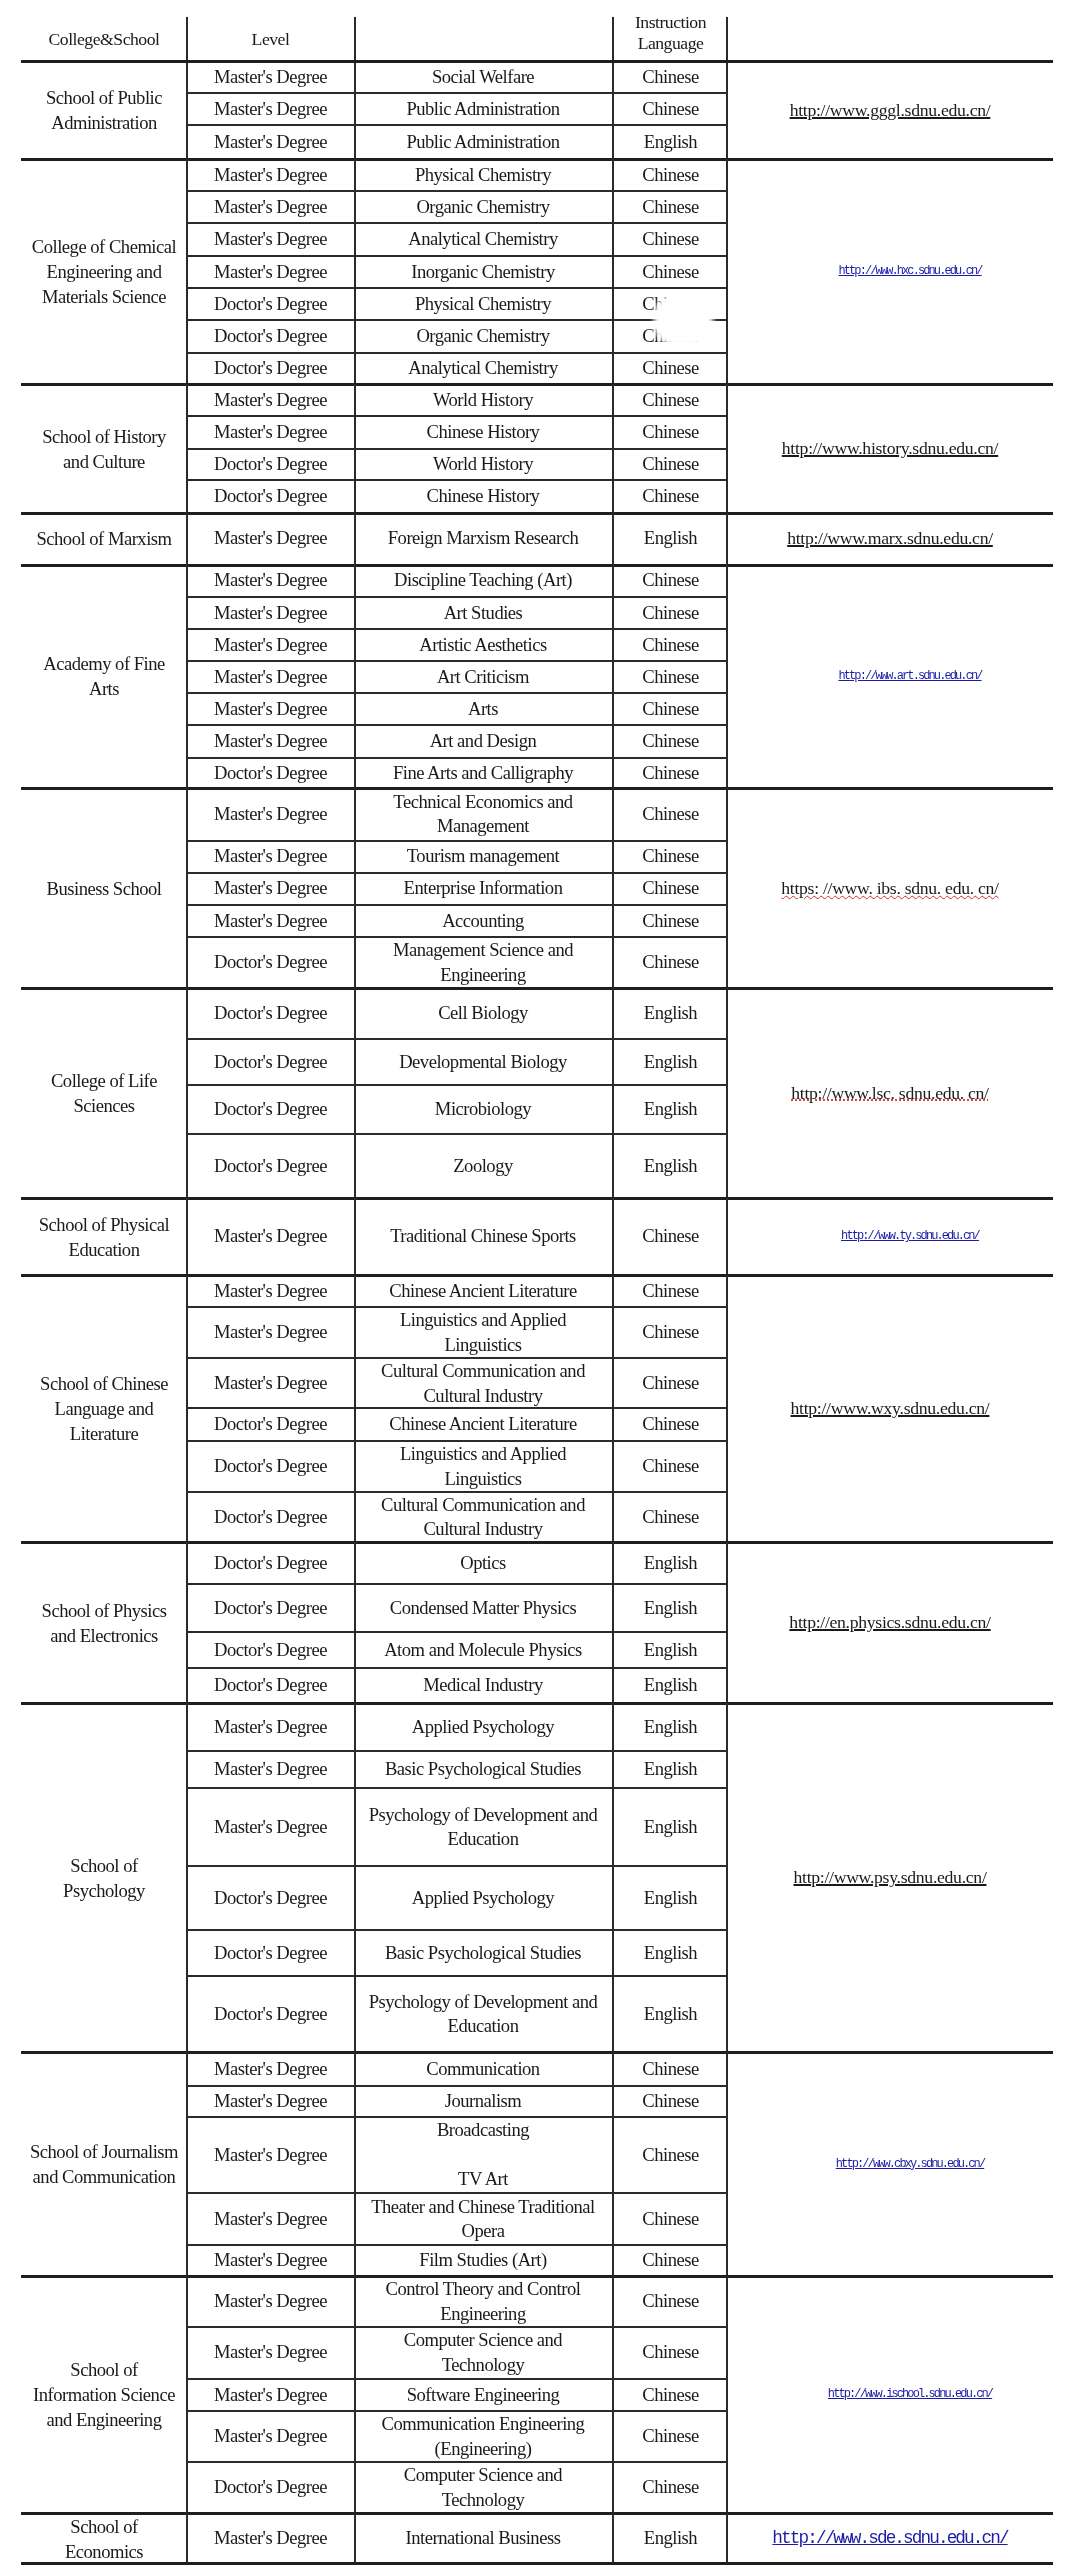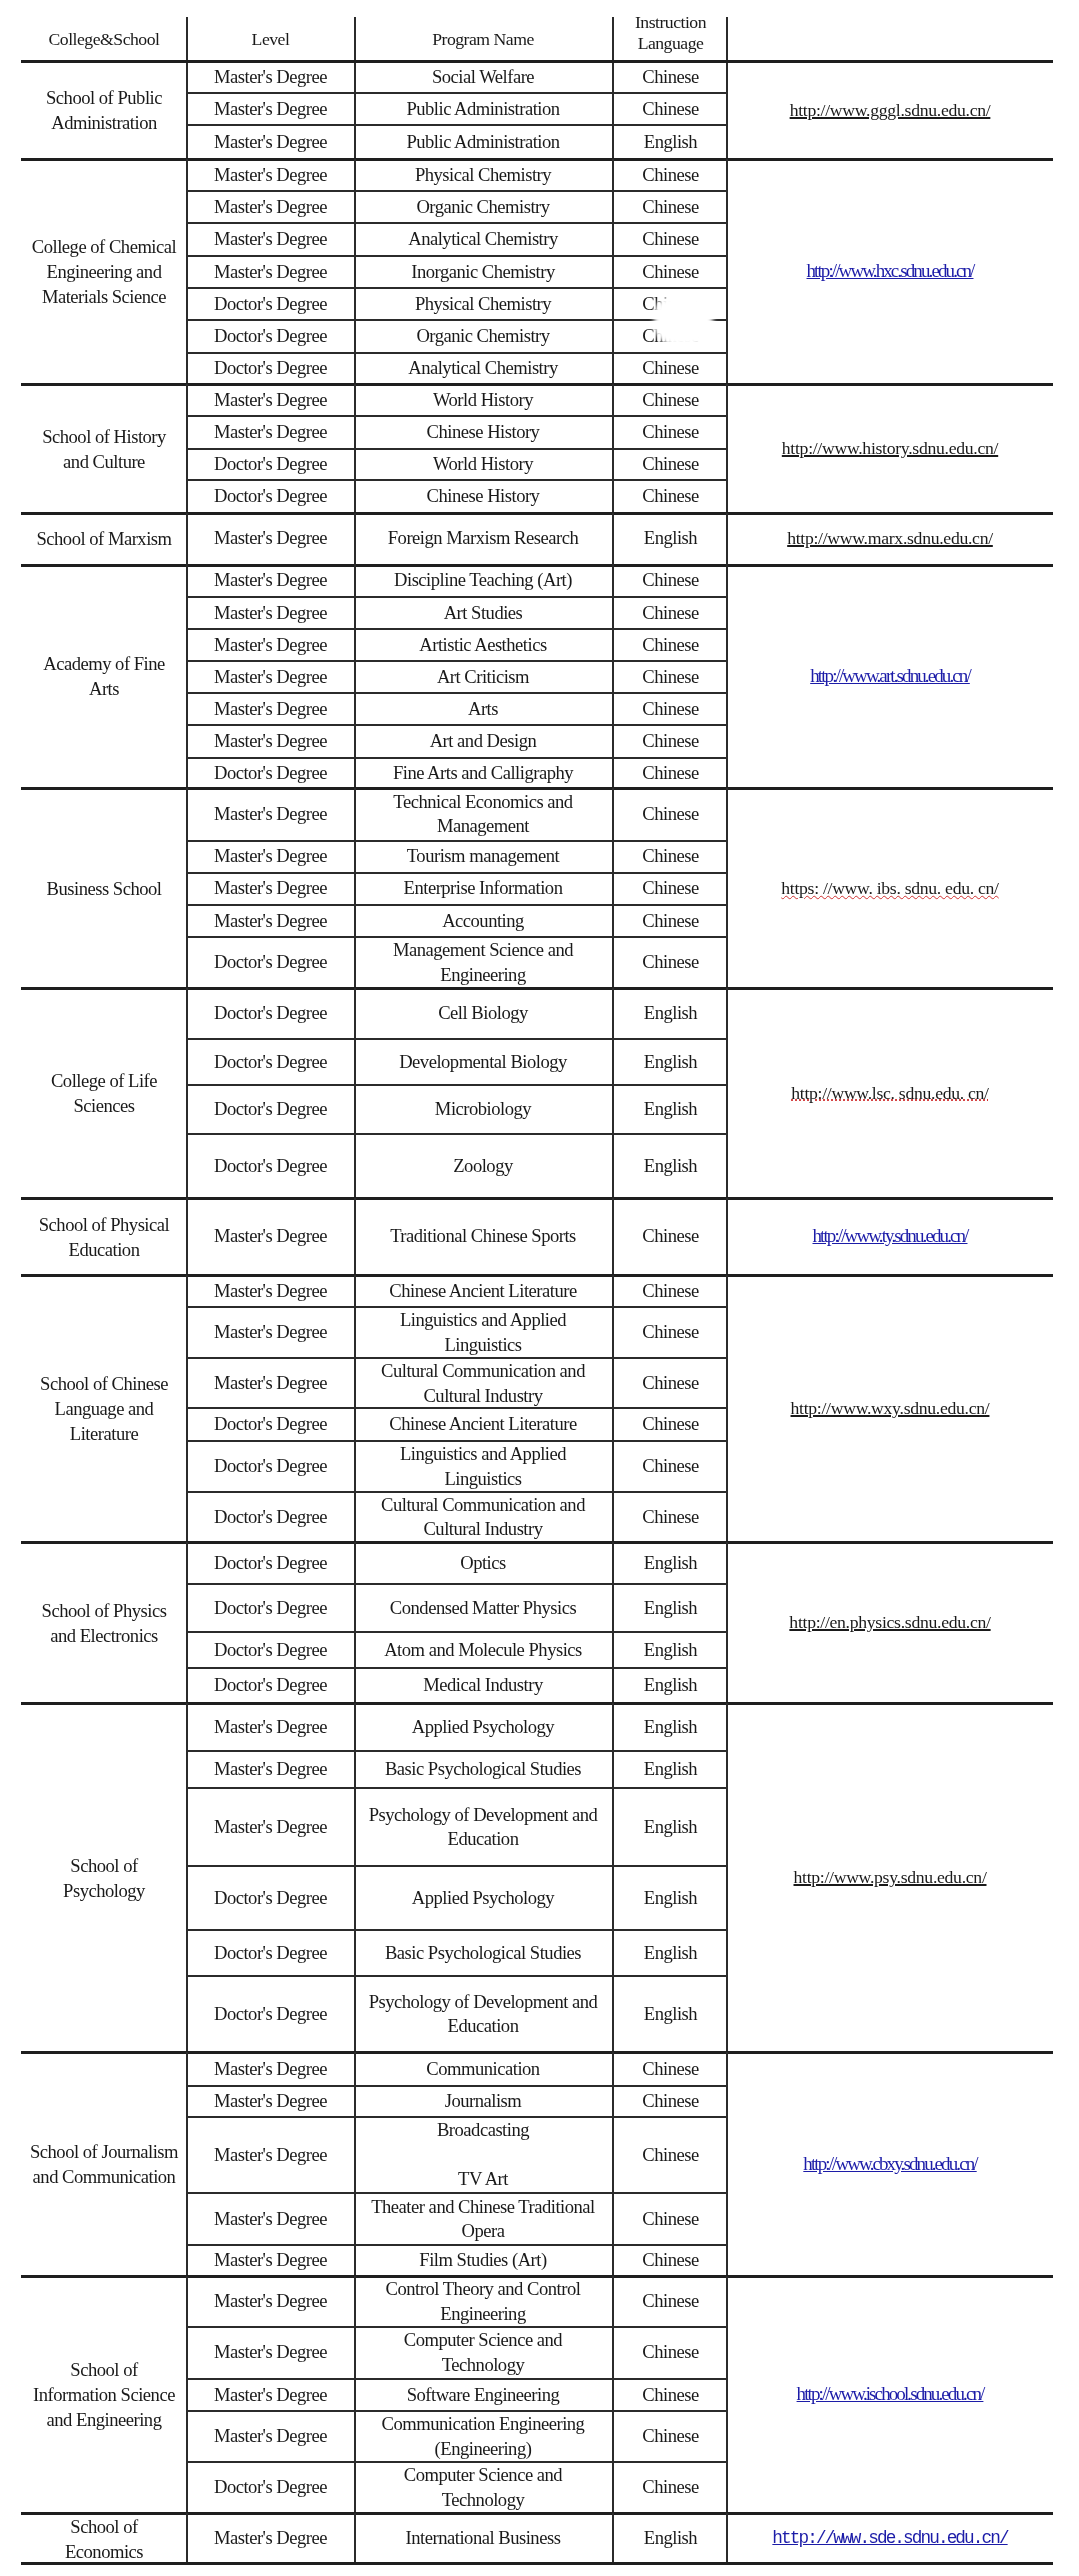--- a/index.html
+++ b/index.html
@@ -9,36 +9,35 @@
   .cell { position: absolute; display: flex; align-items: center; justify-content: center;
           text-align: center; box-sizing: border-box; font-size: 18.6px; line-height: 24.5px;
           letter-spacing: -0.5px; padding: 0 3.4px; }
   .hdr { font-size: 17.7px; line-height: 22px; }
   .hdr.site { font-size: 17px; letter-spacing: 0; }
   .college { font-size: 18.6px; line-height: 25px; }
   .hline { position: absolute; height: 1.7px; background: #2b2b2b; }
   .hline.thick { height: 2.5px; background: #1e1e1e; }
   .vline { position: absolute; width: 1.7px; background: #2b2b2b; }
   .link { font-size: 17.7px; letter-spacing: -0.3px; }
-  .link.blue { font-family: Liberation Serif, serif; color: #1c1ca8;
-               text-decoration: underline; letter-spacing: -1.9px; font-size: 19px; }
+  .link.blue { font-family: Liberation Mono, monospace; color: #1c1ca8;
+               text-decoration: underline; letter-spacing: -1.9px; font-size: 12px; margin-left: 20px; }
   .link.black { color: #1a1a1a; text-decoration: underline; text-decoration-thickness: 1.7px; }
   .link.squiggle { color: #1a1a1a; text-decoration: underline wavy #d03030; text-decoration-thickness: 0.8px; }
   .link.dotted { color: #1a1a1a; text-decoration: underline dotted #d03030; }
   .link.bluesquiggle { font-family: "Liberation Mono", "DejaVu Sans Mono", monospace; color: #1c1ca8;
                text-decoration: underline; letter-spacing: -1.9px; }
   .blot { position: absolute; background: #ffffff; filter: blur(2.5px); border-radius: 40%; }
 </style>
 </head>
 <body>
 
 <div id="table">
   <div class="cell hdr" style="left:21px;top:17px;width:166px;height:44px;">College&amp;School</div>
   <div class="cell hdr" style="left:187px;top:17px;width:167px;height:44px;">Level</div>
-  <div class="cell hdr" style="left:354px;top:17px;width:258px;height:44px;">Program Name</div>
   <div class="cell hdr" style="left:613px;top:5px;width:115px;height:56px;line-height:21px;">Instruction Language</div>
   <div class="vline" style="left:186px;top:17px;height:44px;"></div>
   <div class="vline" style="left:354px;top:17px;height:44px;"></div>
   <div class="vline" style="left:612px;top:17px;height:44px;"></div>
   <div class="vline" style="left:726px;top:17px;height:44px;"></div>
   <div id="groups">
       <div class="hline thick" style="left:21px;top:60px;width:1032px;"></div>
       <div class="cell college" style="left:21px;top:61px;width:166px;height:98px;padding:0 8.4px;">School of Public Administration</div>
       <div class="cell link black" style="left:727px;top:61px;width:326px;height:98px;padding:0 25px;word-break:break-all;">http://www.gggl.sdnu.edu.cn/</div>
       <div class="vline" style="left:186px;top:61px;height:98px;"></div>

